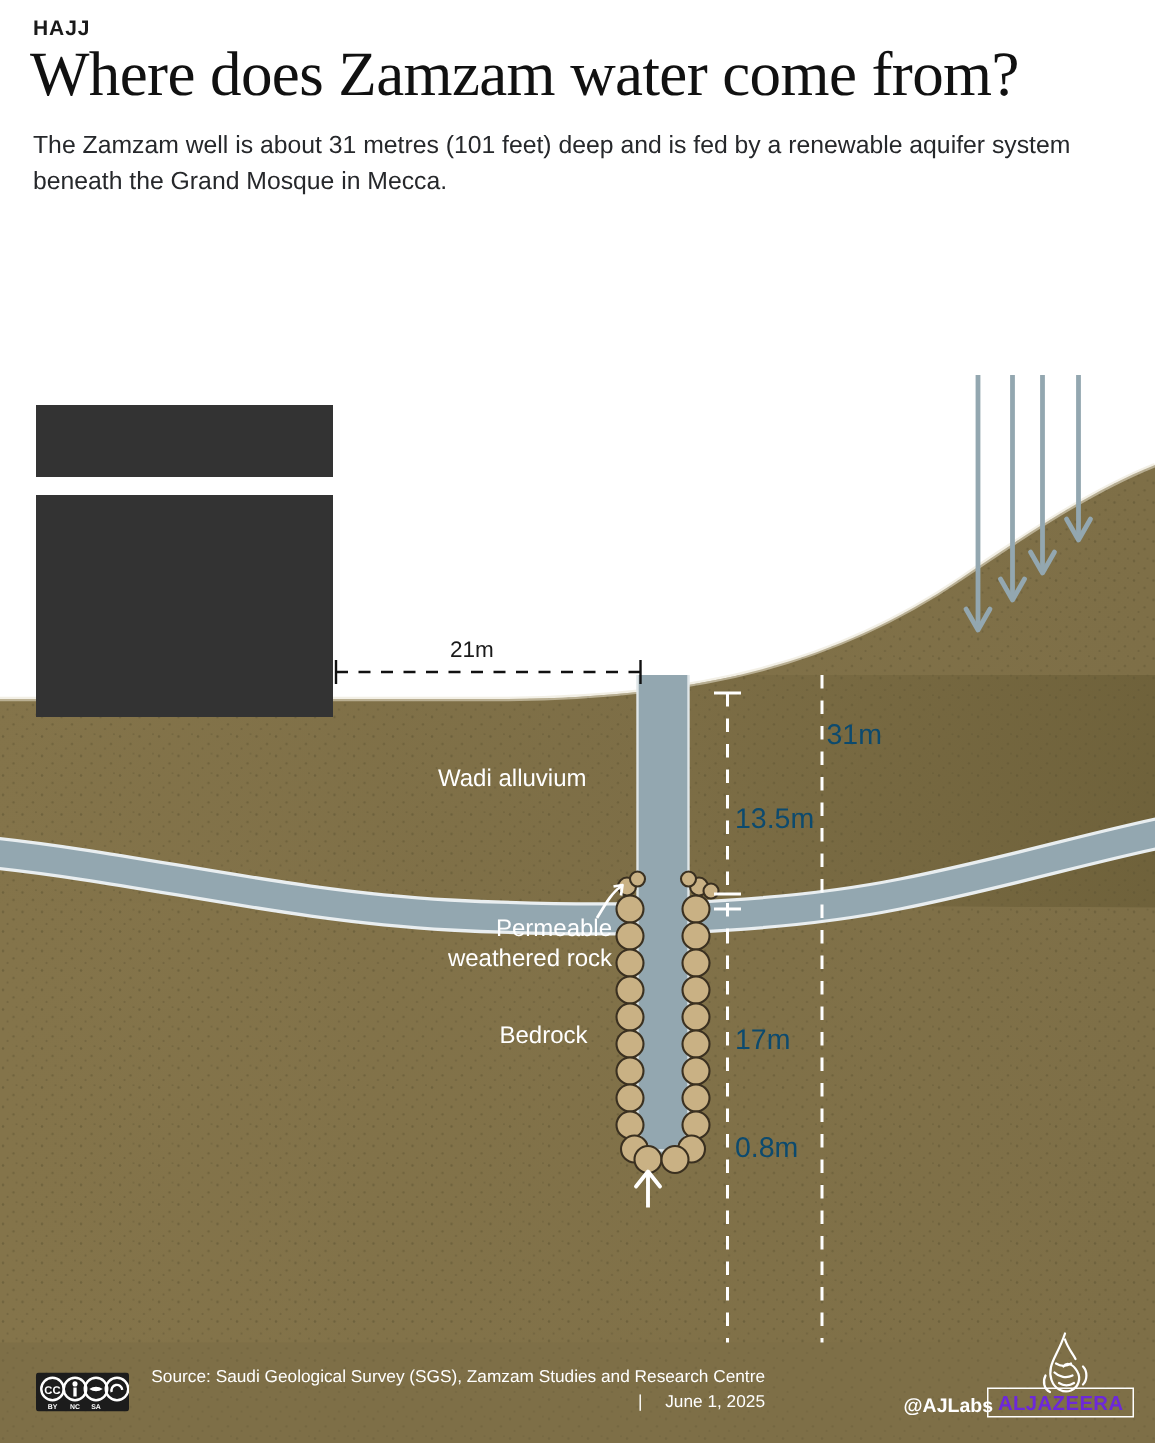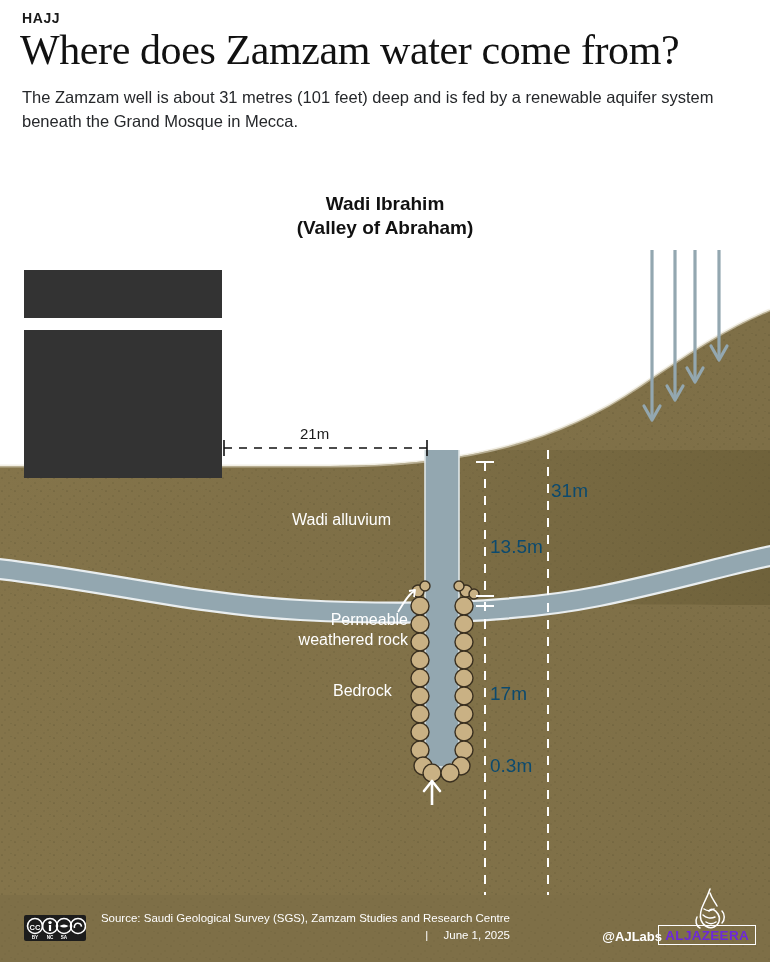--- a/index.html
+++ b/index.html
@@ -215,37 +215,33 @@
         <line x1="432" y1="655" x2="432" y2="632"></line>
         <path d="M424,641 L432,631 L440,641" stroke-linecap="round" stroke-linejoin="round"></path>
       </g>
 
       <rect x="0" y="745" width="770" height="67" fill="#7e6f47"></rect>
       <g clip-path="url(#none)">
           <rect x="0" y="745" width="770" height="67" fill="url(#speck)" opacity="0.6"></rect>
         </g>
     </svg>
 
-    <div class="lbl" id="wadi-label">
-      <div>Wadi Ibrahim</div>
-      <div>(Valley of Abraham)</div>
-    </div>
 
 
     <div class="dimtext" id="dim21-text">21m</div>
 
     <div class="subsurf" id="wadi-alluvium-label">Wadi alluvium</div>
     <div class="subsurf" id="permeable-label">
       <div>Permeable</div>
       <div>weathered rock</div>
     </div>
     <div class="subsurf" id="bedrock-label">Bedrock</div>
 
     <div class="whitedim" id="d135">13.5m</div>
-    <div class="whitedim" id="d05">0.3m</div>
+    <div class="whitedim" id="d05">0.8m</div>
     <div class="whitedim" id="d17">17m</div>
     <div class="whitedim" id="d31">31m</div>
 
 
     <div style="position:absolute;left:24px;top:120px;width:198px;height:48px;background:#333333;"></div>
     <div style="position:absolute;left:24px;top:180px;width:198px;height:148px;background:#333333;"></div>
   </div>
 
   <div id="footer">
 

